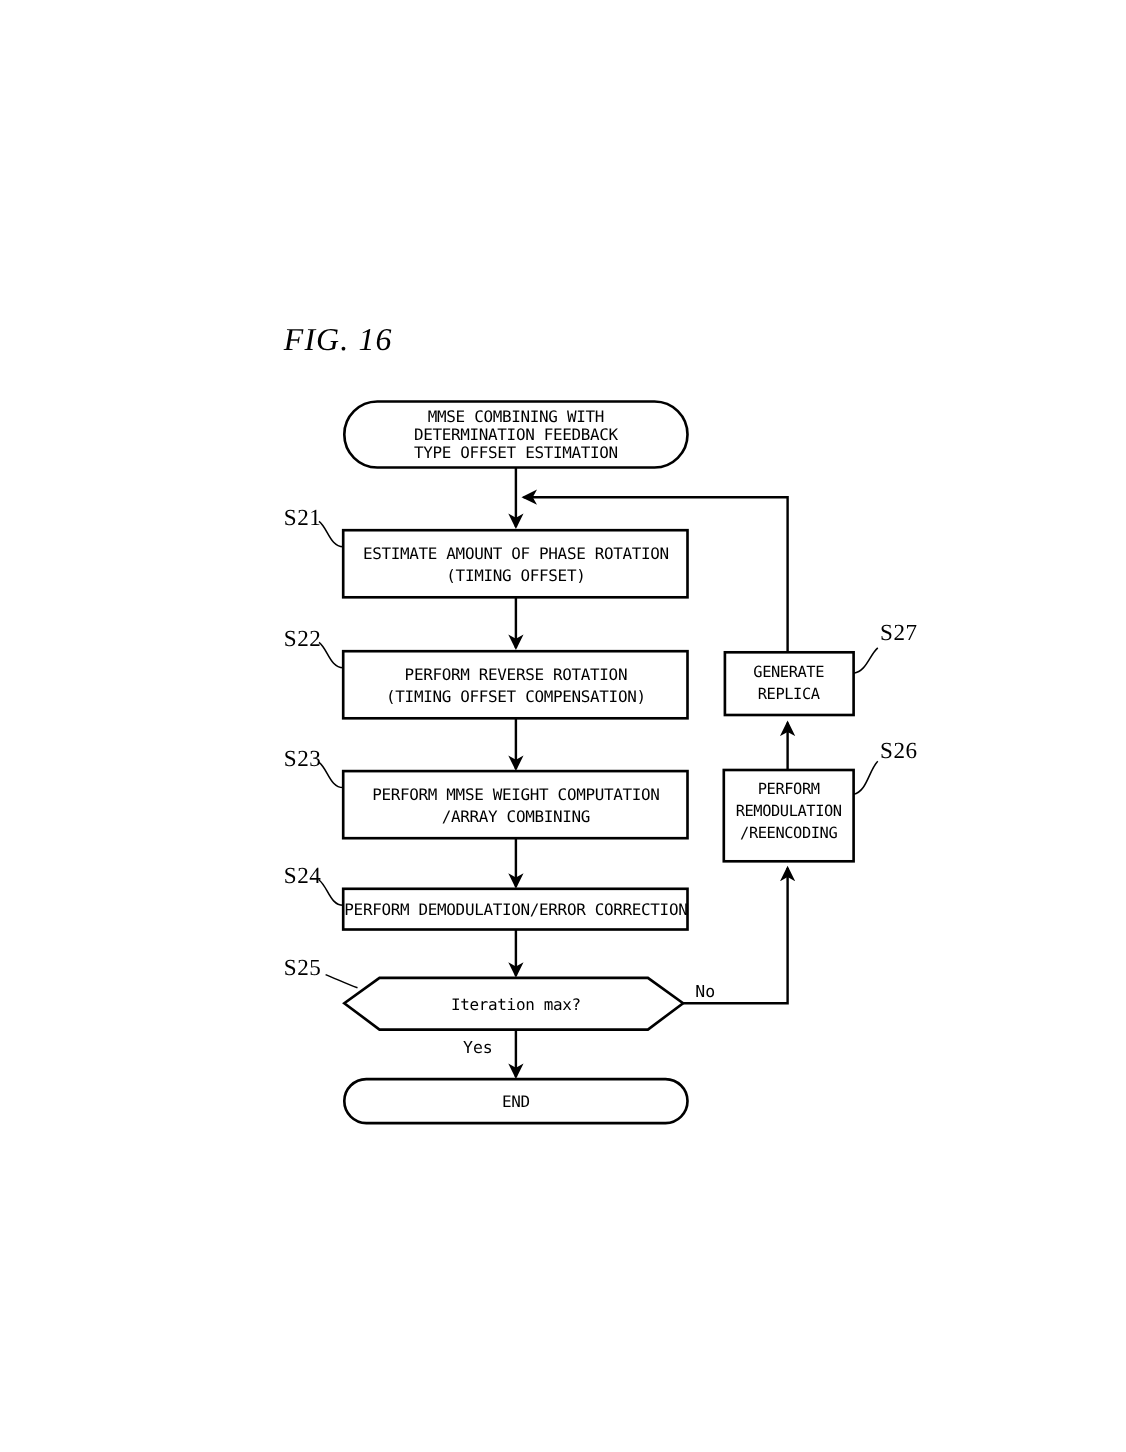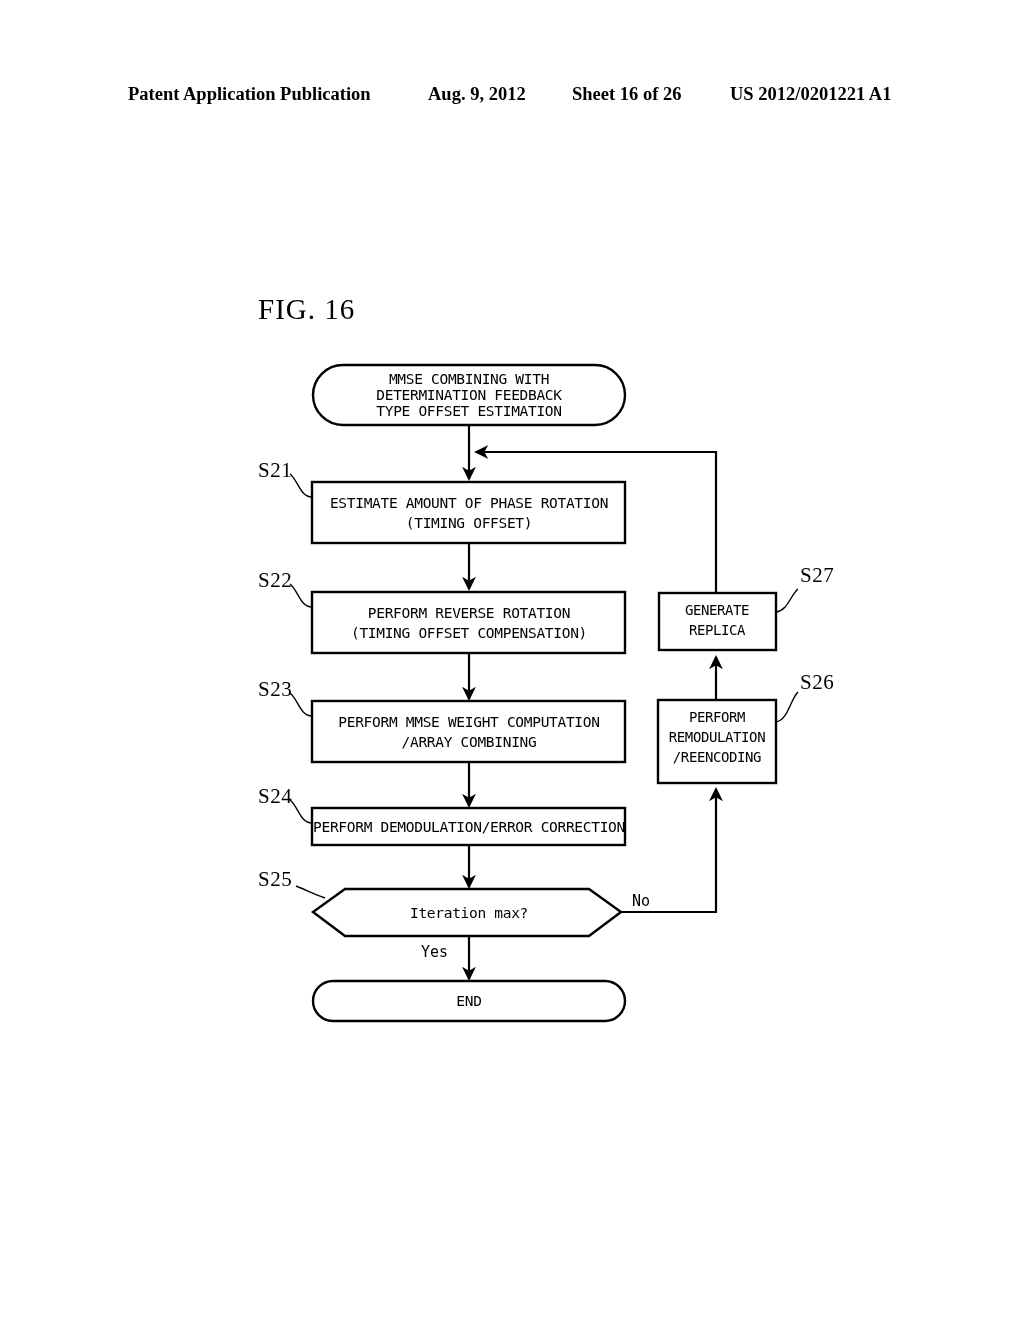--- a/index.html
+++ b/index.html
@@ -41,20 +41,21 @@
   .hdr-pub   { left: 128px; }
   .hdr-date  { left: 428px; }
   .hdr-sheet { left: 572px; }
   .hdr-pat   { left: 730px; }
 
   .figlabel {
     position: absolute;
     left: 258px;
     top: 293px;
     font-family: "Liberation Serif", serif;
+    font-style: italic;
     font-size: 29px;
     letter-spacing: 1px;
     white-space: nowrap;
   }
 
   svg#flow {
     position: absolute;
     left: 0;
     top: 0;
     width: 1024px;
@@ -94,26 +95,20 @@
     stroke: #000000;
     stroke-width: 1.4;
     fill: none;
   }
 </style>
 </head>
 <body>
 
 <div id="page">
 
-  <div class="hdr">
-    <span class="hdr-pub">Patent Application Publication</span>
-    <span class="hdr-date">Aug. 9, 2012</span>
-    <span class="hdr-sheet">Sheet 16 of 26</span>
-    <span class="hdr-pat">US 2012/0201221 A1</span>
-  </div>
 
   <div class="figlabel">FIG. 16</div>
 
   <svg id="flow" viewBox="0 0 1024 1320">
     <defs>
       <marker id="arrow" viewBox="0 0 12 12" refX="9.5" refY="6" markerWidth="7" markerHeight="7" orient="auto-start-reverse">
         <path d="M 0 0.6 L 11 6 L 0 11.4 L 3 6 Z" fill="#000000"></path>
       </marker>
     </defs>
 

